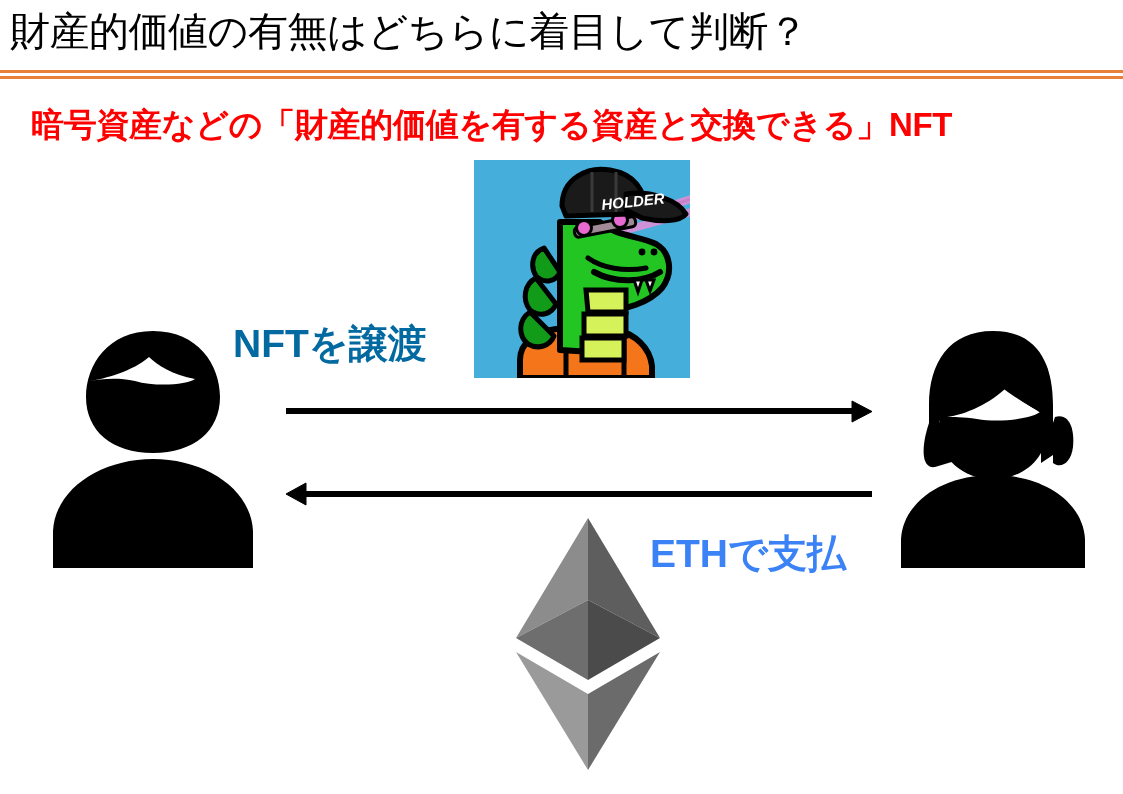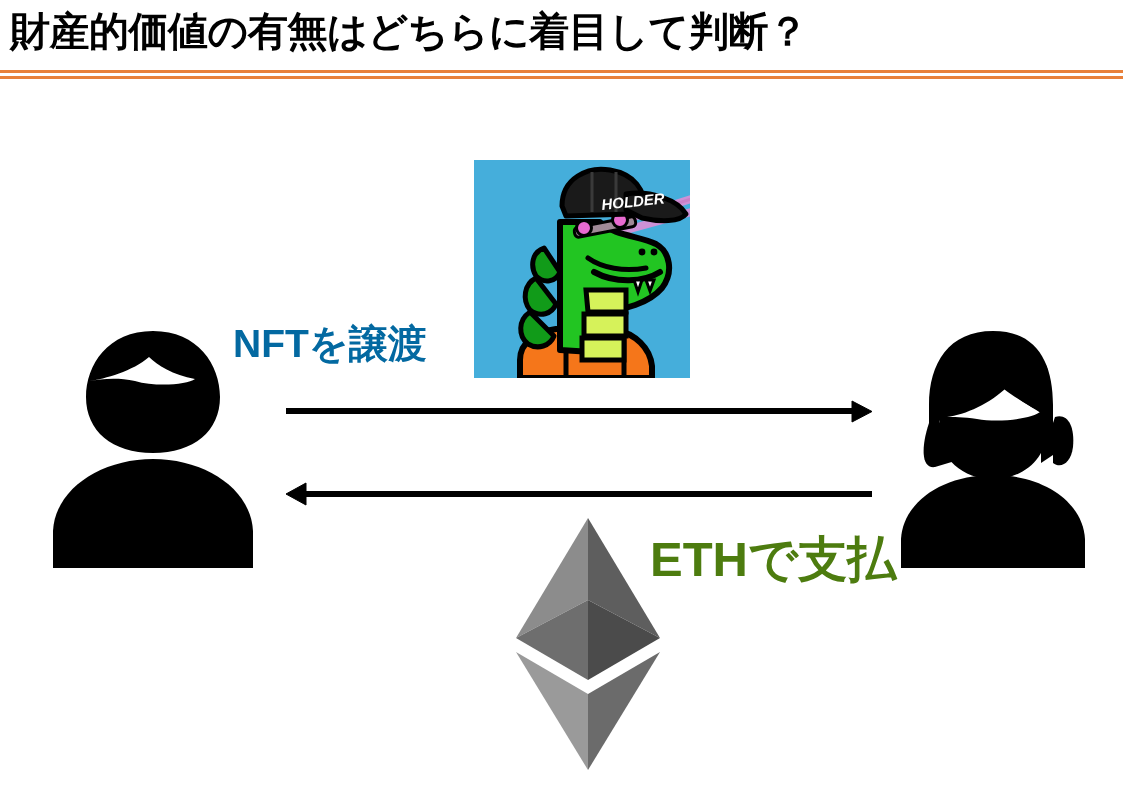--- a/index.html
+++ b/index.html
@@ -17,21 +17,21 @@
     background: #ffffff;
     overflow: hidden;
   }
 
   
   #title {
     position: absolute;
     left: 10px;
     top: 8px;
     font-size: 40px;
-    font-weight: bold;
+    font-weight: normal;
     color: #000000;
     letter-spacing: -0.5px;
     white-space: nowrap;
     line-height: 1.18;
   }
 
   
   #title-rule {
     position: absolute;
     left: 0px;
@@ -106,23 +106,23 @@
     top: 317px;
     font-size: 39px;
     font-weight: bold;
     color: #0369a1;
     white-space: nowrap;
   }
   #label-payment {
     position: absolute;
     left: 650px;
     top: 527px;
-    font-size: 49px;
+    font-size: 39px;
     font-weight: bold;
-    color: #4d7c0f;
+    color: #3b82f6;
     white-space: nowrap;
   }
 
   
   #eth-logo {
     position: absolute;
     left: 512px;
     top: 516px;
     width: 152px;
     height: 256px;
@@ -134,20 +134,21 @@
 
 <div id="slide">
 
   <div id="title">財産的価値の有無はどちらに着目して判断？</div>
 
   <div id="title-rule">
     <div class="bar top"></div>
     <div class="bar bottom"></div>
   </div>
 
+  <div id="subtitle">暗号資産などの「財産的価値を有する資産と交換できる」NFT</div>
 
   <div id="nft-art">
     <svg viewBox="0 0 216 218" xmlns="http://www.w3.org/2000/svg">
       <defs>
         <clipPath id="artclip">
             <rect x="0" y="0" width="216" height="218"></rect>
           </clipPath>
       </defs>
       <g clip-path="url(#artclip)">
         <rect x="0" y="0" width="216" height="218" fill="#45AEDB"></rect>

